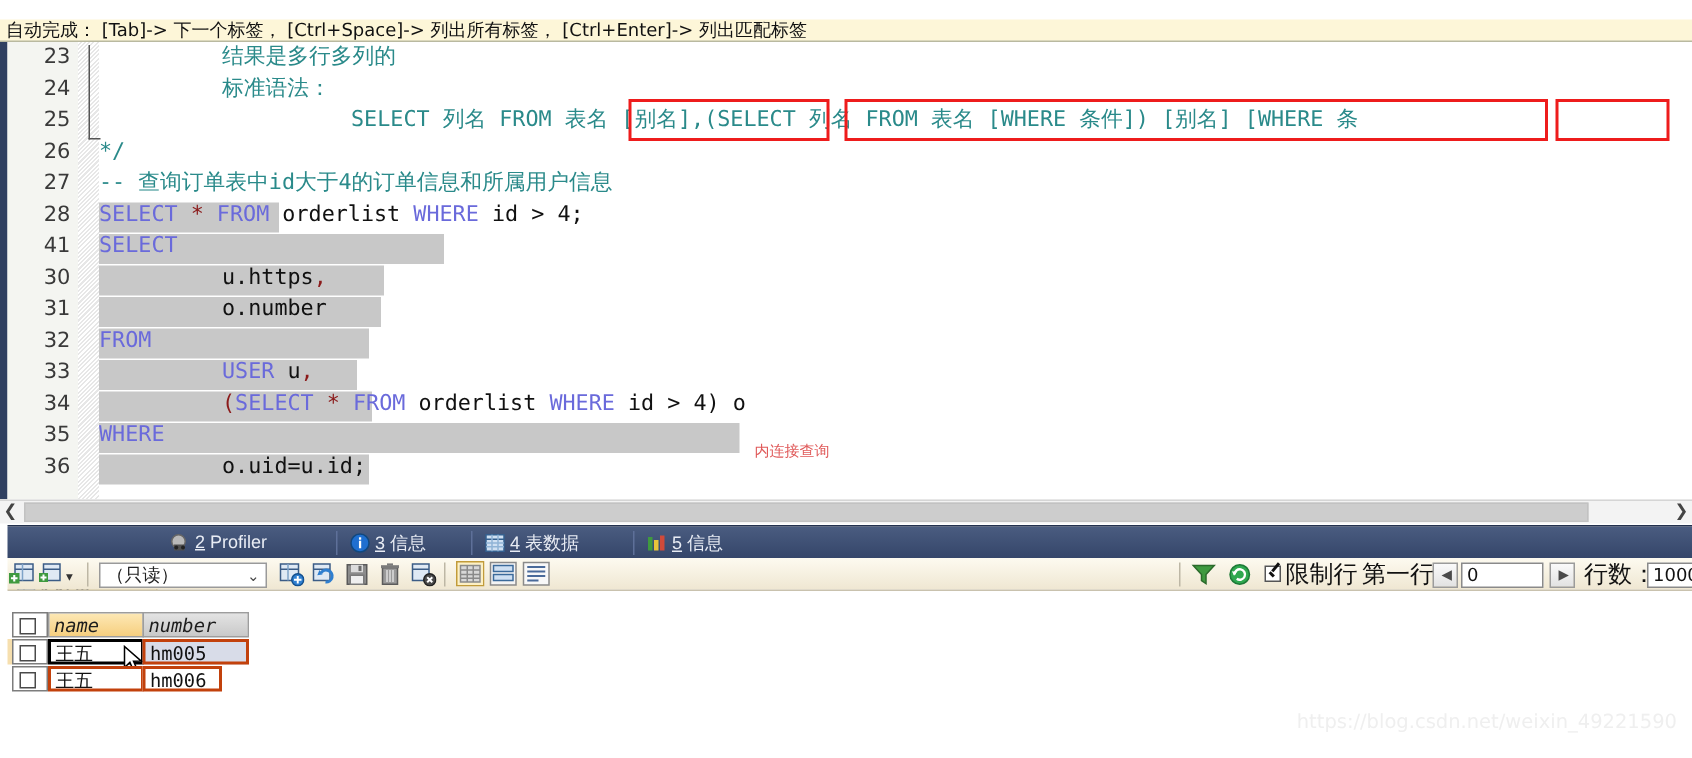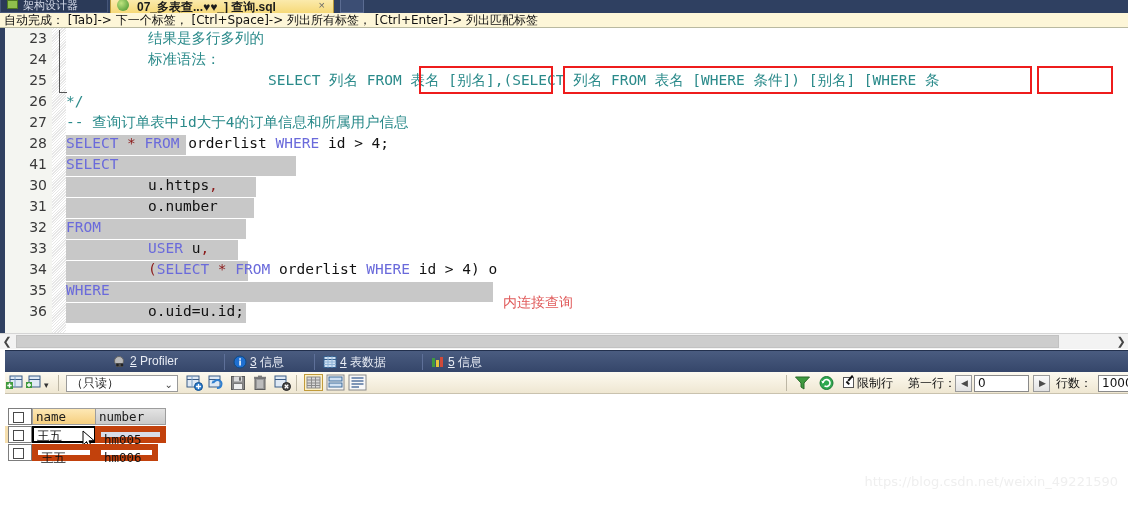--- a/index.html
+++ b/index.html
@@ -45,21 +45,21 @@
   .codearea{position:absolute;left:66px;top:0;right:0;height:305px;}
 
   .cline{position:absolute;left:0;height:20px;line-height:20px;white-space:pre;
       font-family:"DejaVu Sans Mono","Liberation Mono",monospace;font-size:14.5px;color:#111;}
   .sel{position:absolute;background:#c8c8c8;height:20px;}
 
   .kw{color:#6a6adb;}
   .star{color:#8b1a1a;}
   .cmt{color:#2a8a8a;}
   .plain{color:#111;}
-  .note{position:absolute;color:#e05a5a;font-size:14px;
+  .note{position:absolute;color:#e05a5a;font-size:10px;
       font-family:"DejaVu Sans","Liberation Sans",sans-serif;white-space:nowrap;}
 
   .foldline{position:absolute;border-left:1px solid #555;border-bottom:1px solid #555;}
 
   .redbox{position:absolute;border:2px solid #ee1c1c;box-sizing:border-box;}
 
   
   .hscroll{position:absolute;left:0;top:333px;width:1128px;height:16px;background:#f3f3f3;
       border-top:1px solid #d5d5d5;box-sizing:border-box;}
   .hscroll .arrowL,.hscroll .arrowR{position:absolute;top:0;width:14px;height:15px;color:#444;
@@ -82,21 +82,21 @@
 
   
   .rtb{position:absolute;left:0;top:372px;width:1128px;height:22px;
       background:linear-gradient(#fdfaf0,#efe7d2);border-bottom:1px solid #c9c2ae;box-sizing:border-box;}
   .rtb .ic{position:absolute;top:3px;width:17px;height:16px;}
   .rtb .sep{position:absolute;top:3px;width:1px;height:16px;background:#bdb7a5;}
   .rtb .combo{position:absolute;top:3px;height:17px;background:#fff;border:1px solid #9a9a9a;
       box-sizing:border-box;font-size:12px;color:#222;line-height:15px;padding-left:4px;}
   .rtb .combo .cv{font-family:"DejaVu Sans","Liberation Sans",sans-serif;}
   .rtb .combo .carets{position:absolute;right:4px;top:1px;color:#444;font-size:10px;}
-  .rtb .lbl{position:absolute;top:3px;font-size:12px;color:#111;
+  .rtb .lbl{position:absolute;top:3px;font-size:16px;color:#111;
       font-family:"DejaVu Sans","Liberation Sans",sans-serif;line-height:16px;white-space:nowrap;}
   .rtb .chk{position:absolute;top:5px;width:11px;height:11px;background:#fff;border:1px solid #555;box-sizing:border-box;}
   .rtb .chk:after{content:"";position:absolute;left:2px;top:4px;width:4px;height:1.5px;background:#111;
       transform:rotate(45deg);}
   .rtb .chk:before{content:"";position:absolute;left:4px;top:2px;width:7px;height:1.5px;background:#111;
       transform:rotate(-50deg);transform-origin:left;}
   .rtb .spin{position:absolute;top:3px;height:17px;background:#fff;border:1px solid #8a8a8a;
       box-sizing:border-box;font-size:12px;color:#111;padding-left:3px;line-height:15px;
       font-family:"DejaVu Sans","Liberation Sans",sans-serif;}
   .rtb .navbtn{position:absolute;top:3px;width:17px;height:17px;
@@ -104,54 +104,42 @@
   .rtb .navbtn span{position:absolute;left:5px;top:3px;font-size:9px;color:#4a4a4a;line-height:9px;}
 
   
   .grid{position:absolute;left:0;top:394px;width:1128px;height:70px;background:#fff;}
   .grow{position:absolute;left:0;height:18px;}
   .cellA{position:absolute;left:8px;width:24px;height:17px;box-sizing:border-box;
       background:#ffffff;border:1px solid #7d7d7d;}
   .cellA .cb{position:absolute;left:4px;top:3px;width:11px;height:11px;background:#fff;border:1px solid #4a4a4a;box-sizing:border-box;}
   .hdr{position:absolute;height:17px;box-sizing:border-box;border:1px solid #9d9d9d;
       font-family:"DejaVu Sans Mono","Liberation Mono",monospace;font-size:12.5px;color:#1c1c1c;
-      line-height:15px;padding-left:3px;}
+      line-height:15px;padding-left:3px;font-style:italic;}
   .hdr.sel{background:linear-gradient(#fde8b5,#f6cf7f);}
   .hdr.nor{background:linear-gradient(#e3e3e3,#c9c9c9);}
-  .dcell{position:absolute;height:17px;box-sizing:border-box;border:6px solid #c2410c;
+  .dcell{position:absolute;height:17px;box-sizing:border-box;border:2px solid #c2410c;
       font-family:"DejaVu Sans Mono","Liberation Mono",monospace;font-size:12.5px;color:#111;
       line-height:15px;padding-left:3px;background:#fff;}
   .dcell.rowsel{background:#d8dce8;}
   .dcell.focus{border:2px solid #000;background:#fff;}
   .rowmark{position:absolute;left:0;width:8px;height:17px;background:#f6dfae;}
 
   .cursor{position:absolute;width:14px;height:20px;}
 
   .watermark{position:absolute;right:10px;top:474px;font-size:13px;color:#efefef;
       font-family:"DejaVu Sans","Liberation Sans",sans-serif;white-space:nowrap;}
   .bottomfill{position:absolute;left:0;top:464px;width:1128px;height:41px;background:#fff;}
   .leftstripe{position:absolute;left:0;top:350px;width:5px;height:155px;background:#ffffff;}
 </style>
 </head>
 <body>
 
 <div class="app">
 
-  <div class="topstrip">
-    <div class="tabA">
-      <div class="ic"></div>
-      <div class="lbl">架构设计器</div>
-    </div>
-    <div class="tabB">
-      <div class="gl"></div>
-      <div class="lbl">07_多表查...♥♥_] 查询.sql</div>
-      <div class="cl">×</div>
-    </div>
-    <div class="tabC"></div>
-  </div>
 
   <div class="hintbar">
     <div class="txt">自动完成： [Tab]-&gt; 下一个标签， [Ctrl+Space]-&gt; 列出所有标签， [Ctrl+Enter]-&gt; 列出匹配标签</div>
   </div>
 
   <div class="editor">
     <div class="gutterbg"></div>
     <div class="gutter">
       <div class="ln" style="top:0px">23</div>
       <div class="ln" style="top:21px">24</div>
@@ -181,21 +169,21 @@
       <div class="sel" style="left:0px;top:212px;width:172px;"></div>
       <div class="sel" style="left:0px;top:233px;width:182px;"></div>
       <div class="sel" style="left:0px;top:254px;width:427px;"></div>
       <div class="sel" style="left:0px;top:275px;width:180px;"></div>
       <div class="sel" style="left:0px;top:107px;width:120px;"></div>
 
       <div class="cline cmt" style="top:0px;left:82px;">结果是多行多列的</div>
 
       <div class="cline cmt" style="top:21px;left:82px;">标准语法：</div>
 
-      <div class="cline cmt" style="top:42px;left:168px;margin-left:34px;"><span>SELECT </span><span>列名 </span><span>FROM </span><span>表名 [别名],</span><span>(SELECT 列名 FROM 表名 [WHERE 条件]) [别名]</span><span> [WHERE 条</span></div>
+      <div class="cline cmt" style="top:42px;left:168px;"><span>SELECT </span><span>列名 </span><span>FROM </span><span>表名 [别名],</span><span>(SELECT 列名 FROM 表名 [WHERE 条件]) [别名]</span><span> [WHERE 条</span></div>
 
       <div class="cline cmt" style="top:63px;left:0px;">*/</div>
 
       <div class="cline cmt" style="top:84px;left:0px;">-- 查询订单表中id大于4的订单信息和所属用户信息</div>
 
       <div class="cline" style="top:105px;left:0px;"><span class="kw">SELECT </span><span class="star">*</span><span class="kw"> FROM </span><span class="plain">orderlist </span><span class="kw">WHERE </span><span class="plain">id &gt; 4;</span></div>
 
       <div class="cline kw" style="top:126px;left:0px;">SELECT</div>
 
       <div class="cline" style="top:147px;left:82px;"><span class="plain">u.https</span><span class="star">,</span></div>
@@ -405,21 +393,21 @@
       <svg class="cursor" style="left:82px;top:4px;" viewBox="0 0 14 20">
         <path d="M1 1 L1 15 L4.6 11.6 L7 17.2 L9.4 16.2 L7 10.8 L12 10.6 Z" fill="#fff" stroke="#000" stroke-width="1"></path>
       </svg>
     </div>
 
     <div class="grow" style="top:50px;">
       <div class="cellA">
         <div class="cb"></div>
       </div>
       <div class="dcell" style="left:32px;width:64px;">王五</div>
-      <div class="dcell" style="left:95px;width:63px;">hm006</div>
+      <div class="dcell" style="left:95px;width:53px;">hm006</div>
     </div>
   </div>
 
   <div class="leftstripe"></div>
   <div class="bottomfill"></div>
   <div class="watermark">https://blog.csdn.net/weixin_49221590</div>
 
 </div>
 
 </body></html>

